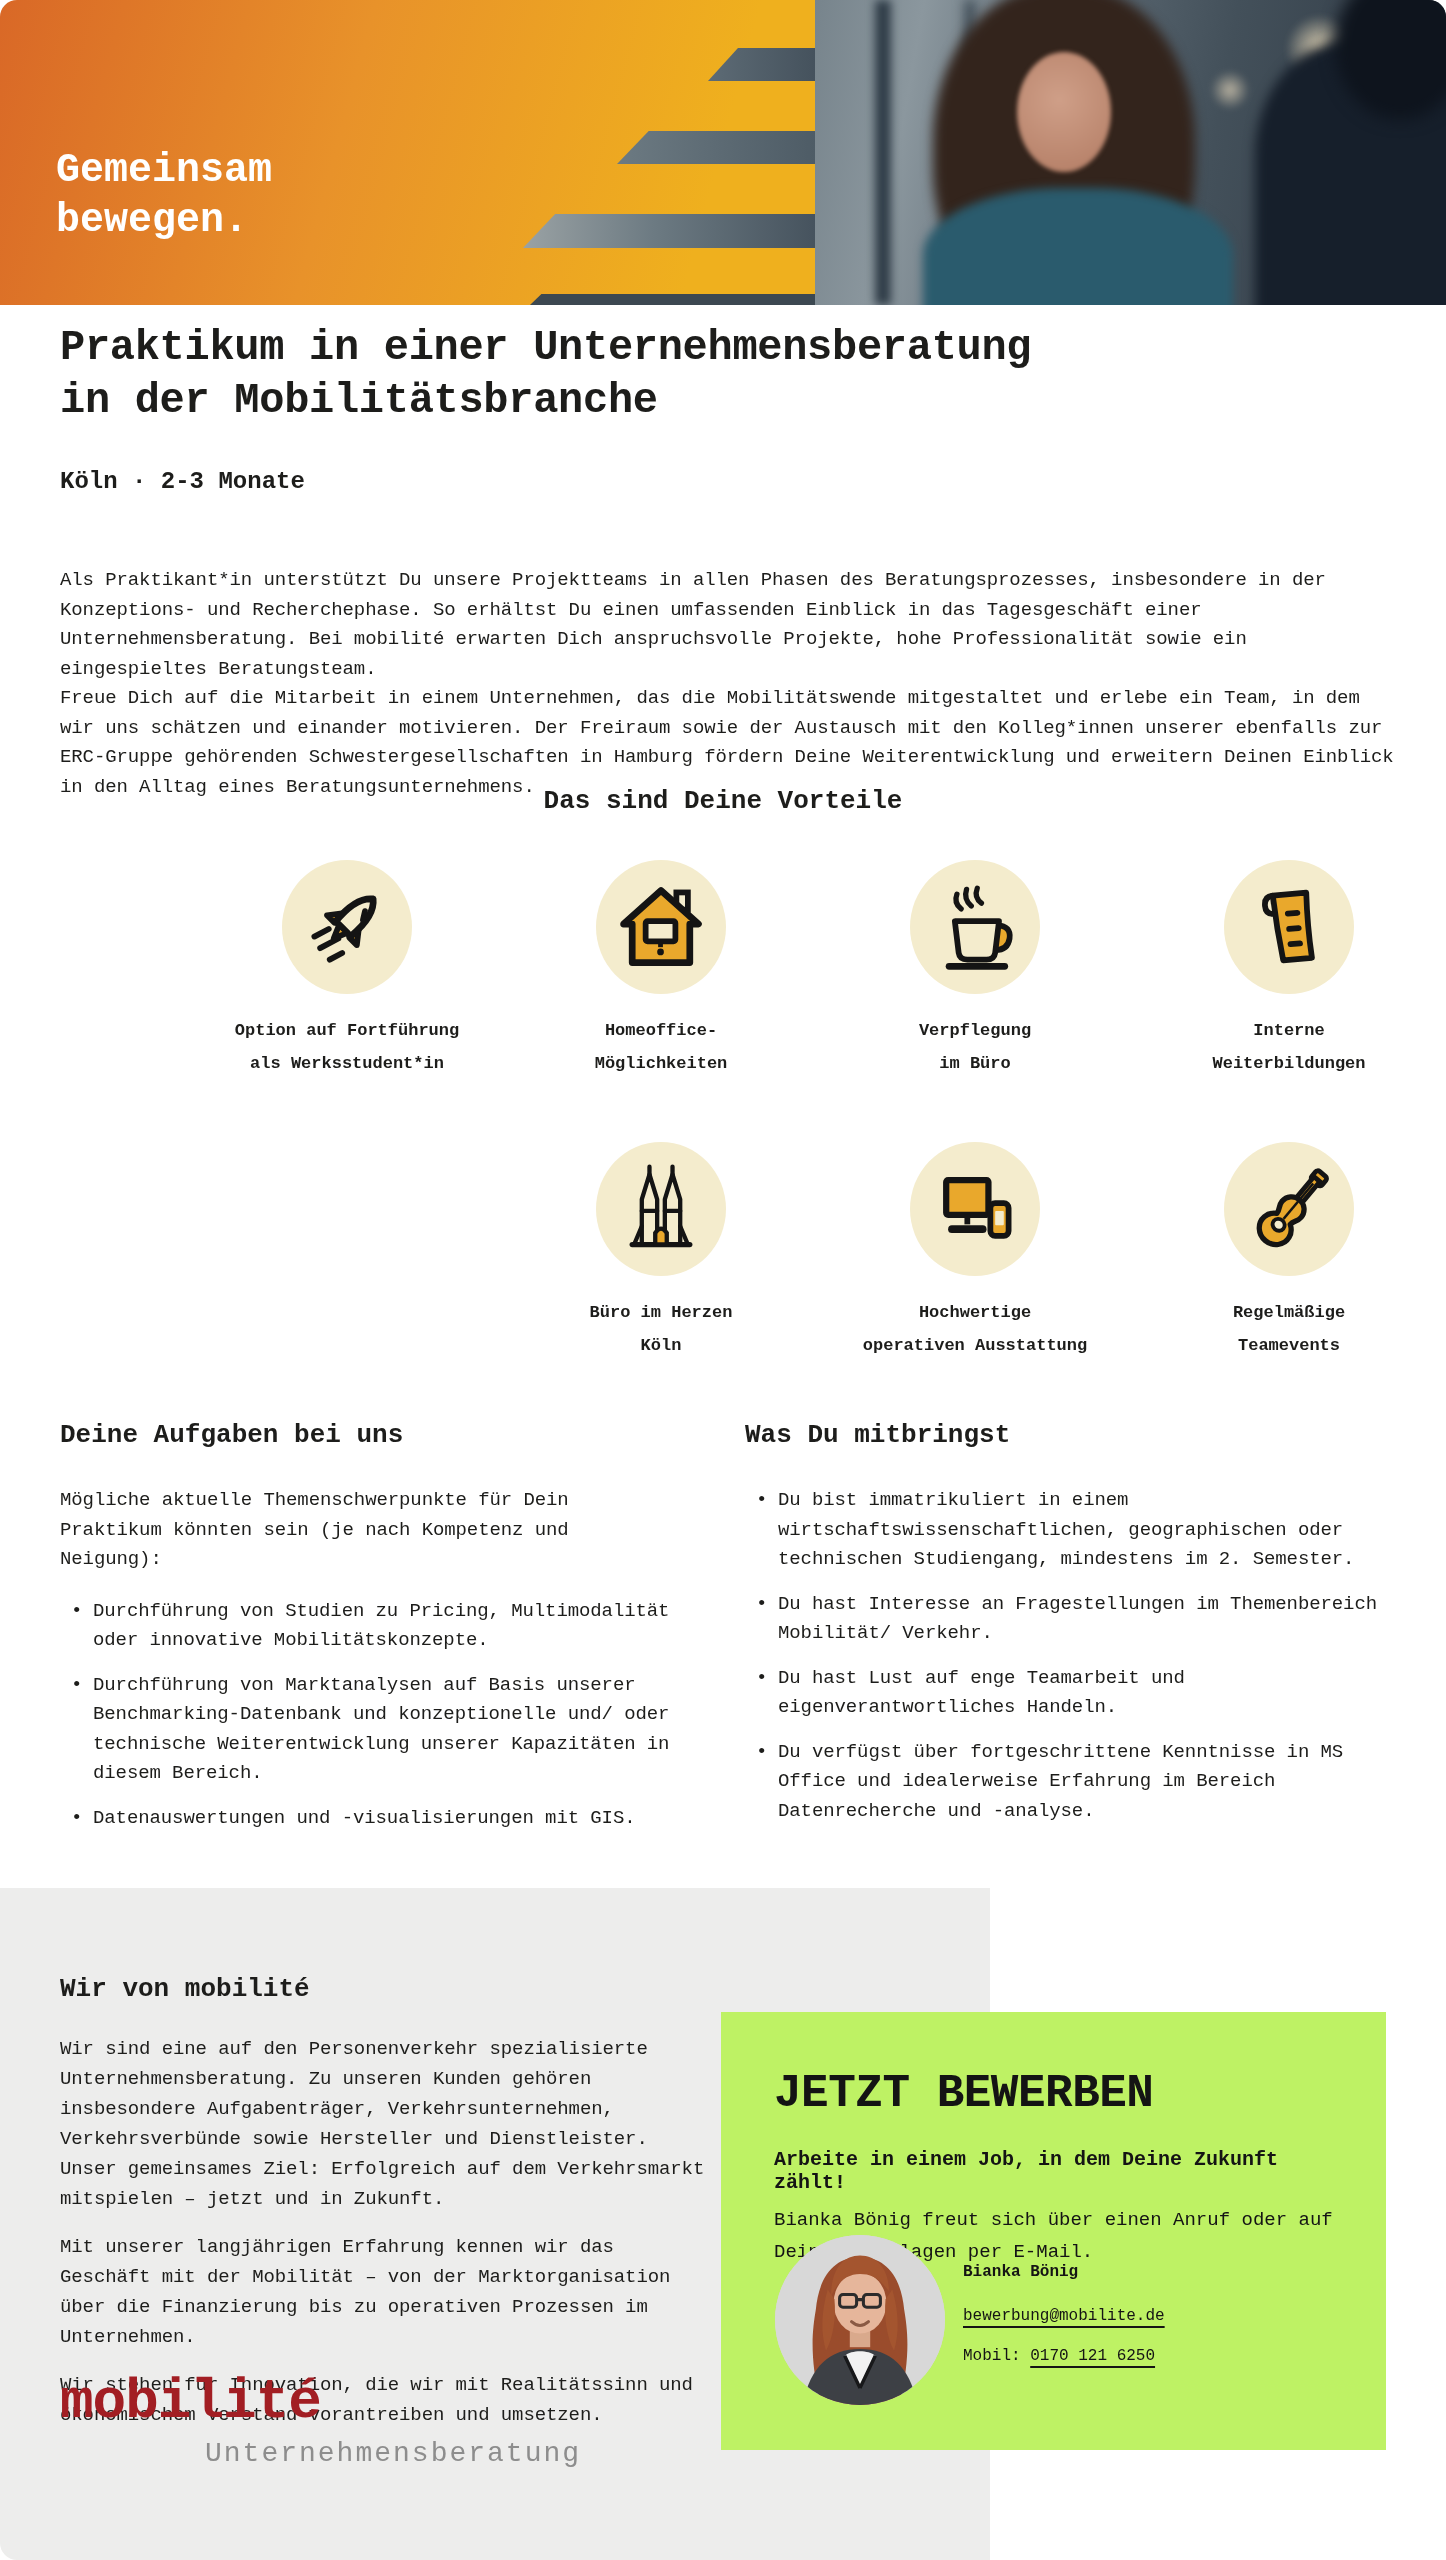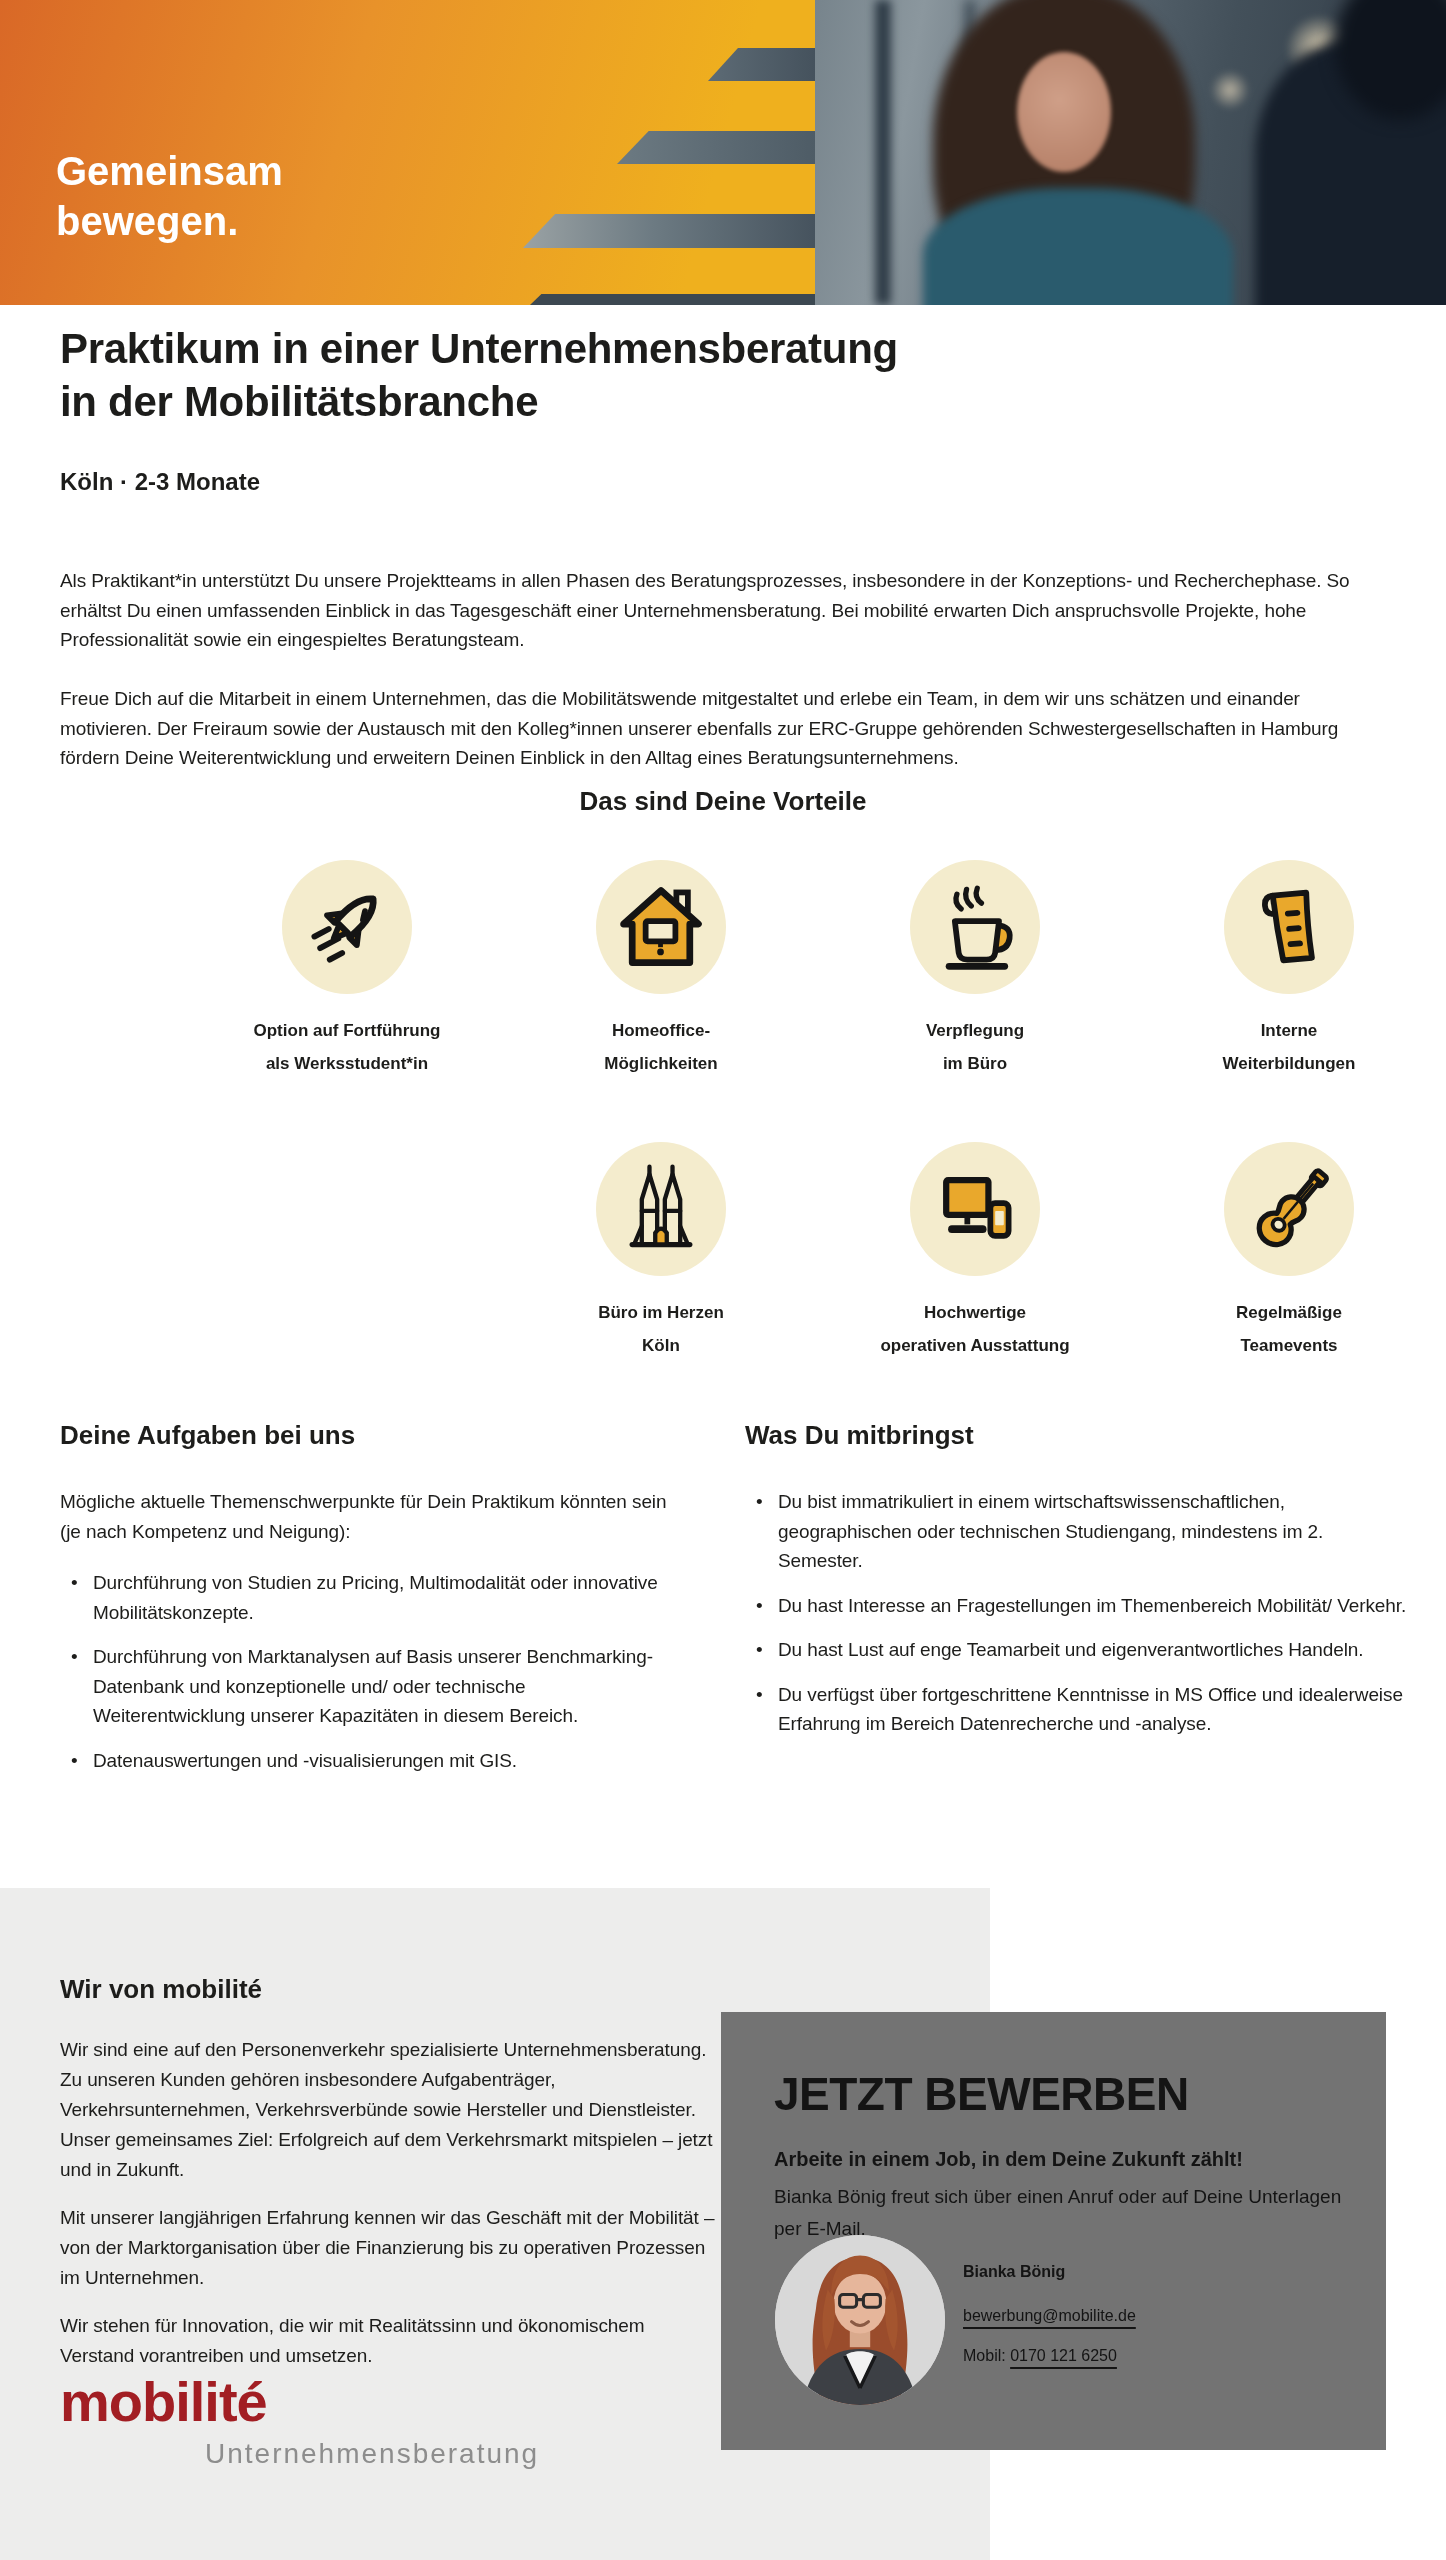--- a/index.html
+++ b/index.html
@@ -1,17 +1,17 @@
 <!DOCTYPE html>
 <html><head>
 <meta charset="utf-8">
 <style>
   html,body{margin:0;padding:0;background:#ffffff;}
   .page{position:relative;width:1446px;height:2560px;background:#ffffff;overflow:hidden;
-        font-family:Liberation Sans, sans-serif;color:#1d1d1b;}
+        font-family:Liberation Mono, monospace;color:#1d1d1b;border-radius:17px;}
 
   
   .header{position:absolute;left:0;top:0;width:1446px;height:305px;overflow:hidden;}
   .header-grad{position:absolute;left:0;top:0;width:815px;height:305px;
                background:linear-gradient(105deg,#d96827 0%,#e8922a 42%,#efb01e 85%);}
   .header-photo{position:absolute;left:815px;top:0;width:631px;height:305px;overflow:hidden;
                 background:linear-gradient(100deg,#77848c 0%,#8b979e 16%,#5a6771 40%,#43505a 62%,#2e3843 100%);}
   .ph{position:absolute;}
   .bar-a{left:60px;top:0;width:16px;height:305px;background:#2f3c47;filter:blur(5px);}
   .bar-b{left:150px;top:0;width:10px;height:305px;background:#3a4751;filter:blur(6px);}
@@ -74,21 +74,21 @@
   ul.bullets li{position:relative;padding-left:30px;margin-bottom:15px;
                 font-size:19px;line-height:29.5px;letter-spacing:-0.1px;}
   ul.bullets li::before{content:"•";position:absolute;left:8px;top:0;}
 
   
   .gray-bg{position:absolute;left:0;top:1888px;width:990px;height:672px;background:#ededec;}
   .about{position:absolute;left:60px;top:1974px;width:655px;}
   .about h2{margin:0 0 30px 0;font-size:26px;font-weight:bold;}
   .about p{margin:0 0 18px 0;font-size:19px;line-height:30px;letter-spacing:-0.1px;}
 
-  .cta{position:absolute;left:721px;top:2012px;width:665px;height:438px;background:#737373;
+  .cta{position:absolute;left:721px;top:2012px;width:665px;height:438px;background:#bef264;
        box-sizing:border-box;padding:58px 50px 0 53px;}
   .cta h1{margin:0;font-size:46px;line-height:48px;font-weight:bold;letter-spacing:-0.5px;color:#141414;}
   .cta-lead{margin-top:30px;font-size:20px;font-weight:bold;color:#141414;}
   .cta-text{margin-top:10px;width:575px;font-size:19px;line-height:32px;color:#141414;}
   .cta-bottom{position:absolute;left:54px;top:223px;display:flex;}
   .portrait{width:170px;height:170px;border-radius:50%;overflow:hidden;background:#d8d8d8;flex:0 0 auto;}
   .contact{margin-left:18px;padding-top:28px;font-size:16px;color:#141414;}
   .contact .cname{font-weight:bold;margin-bottom:26px;}
   .link{text-decoration:underline;text-underline-offset:6px;text-decoration-thickness:2px;color:#141414;cursor:pointer;}
   .contact .cemail{margin-bottom:22px;}

